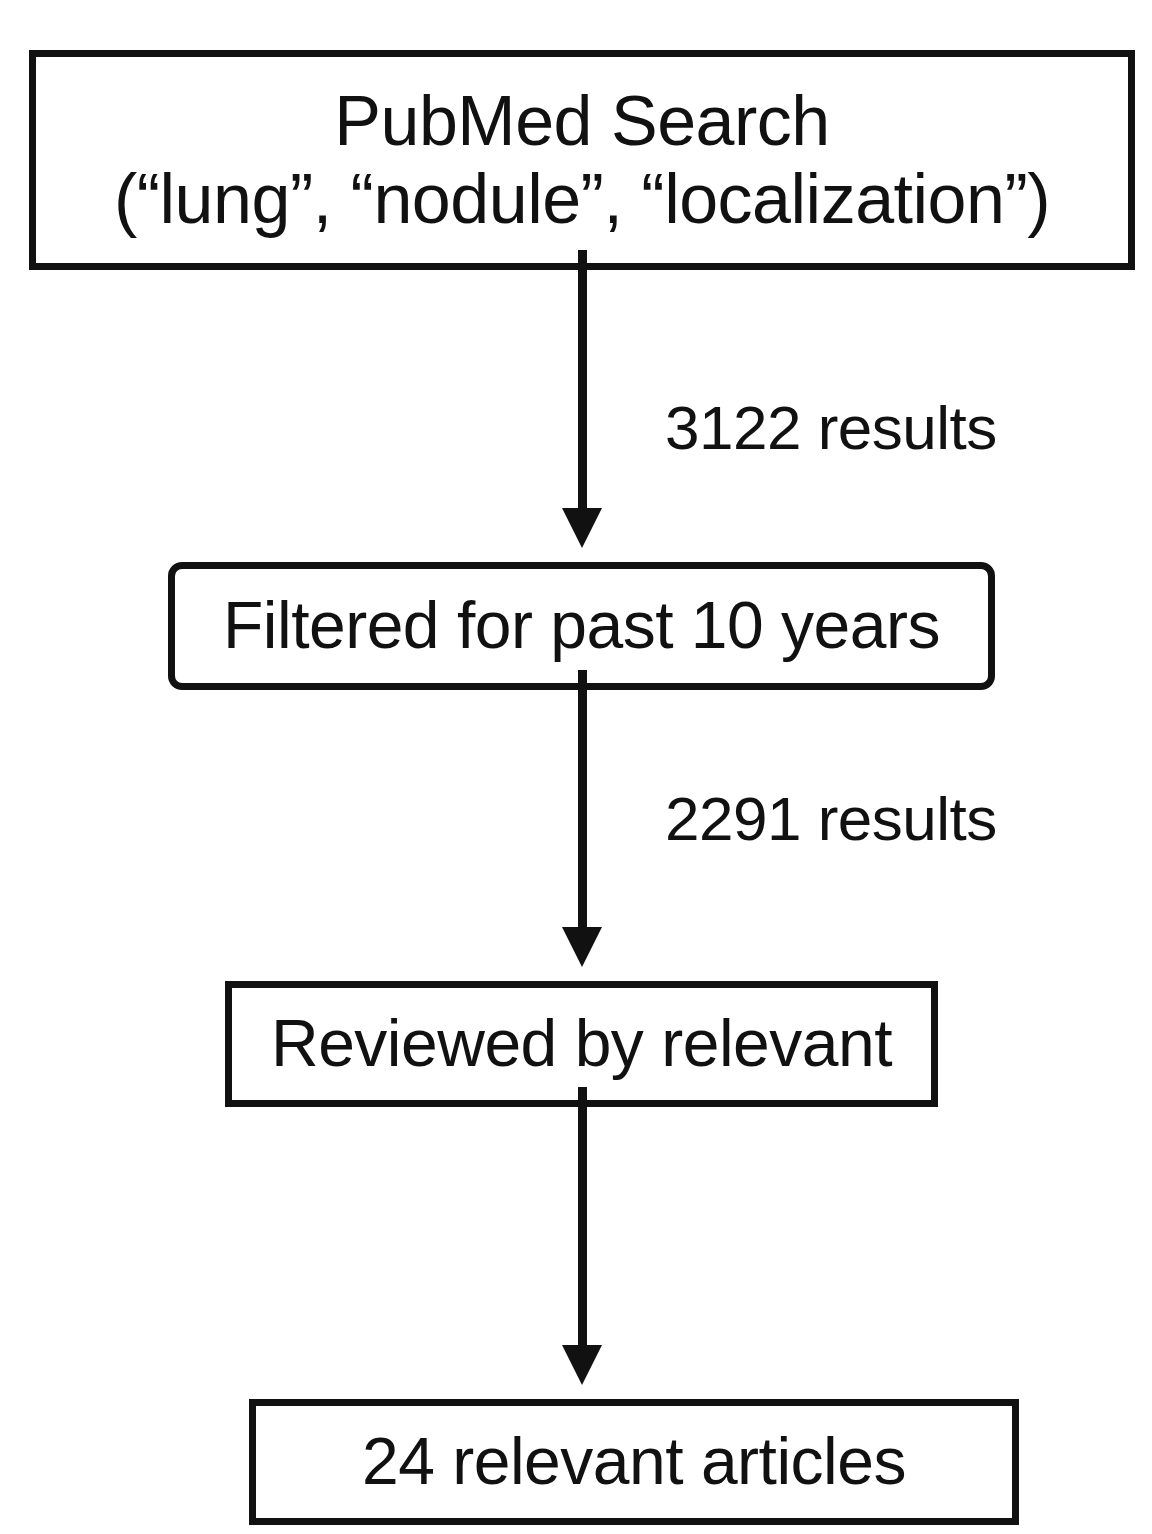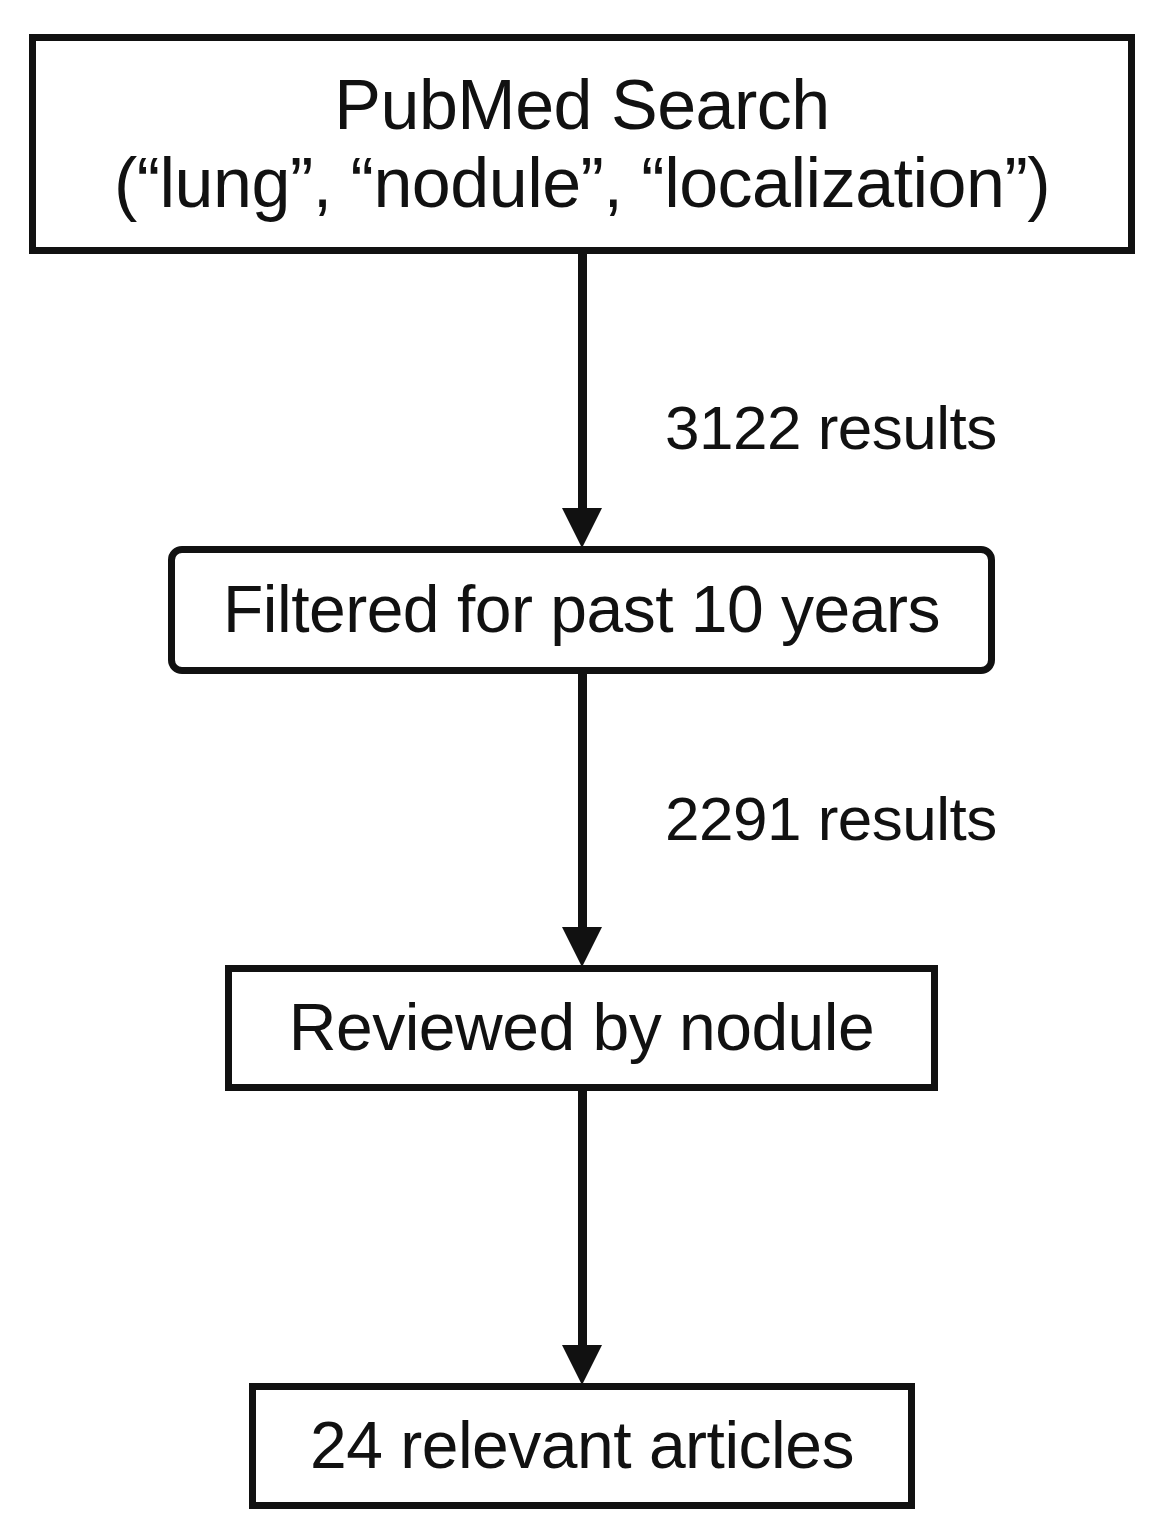--- a/index.html
+++ b/index.html
@@ -23,20 +23,21 @@
     background: #ffffff;
     border: 7px solid #111111;
     display: flex;
     align-items: center;
     justify-content: center;
     text-align: center;
     color: #111111;
     line-height: 1.12;
     letter-spacing: -0.5px;
     font-family: "Liberation Sans", sans-serif;
+    margin-top: 16px;
   }
   .node-text {
     display: block;
     width: 100%;
     white-space: pre-line;
     font-weight: 400;
   }
 
   
   #node-search {
@@ -57,21 +58,21 @@
   #node-reviewed {
     left: 225px;
     top: 965px;
     width: 713px;
     height: 126px;
     font-size: 66px;
   }
   #node-articles {
     left: 249px;
     top: 1383px;
-    width: 666px;
+    width: 770px;
     height: 126px;
     font-size: 66px;
   }
 
   
   .edge {
     position: absolute;
     left: 562px;
     width: 40px;
   }
@@ -136,21 +137,21 @@
     <span class="node-text">Filtered for past 10 years</span>
   </div>
 
   <div class="edge" id="edge-2">
     <div class="shaft"></div>
     <div class="head"></div>
   </div>
   <div class="edge-label" id="edge-label-2">2291 results</div>
 
   <div class="node" id="node-reviewed">
-    <span class="node-text">Reviewed by nodule</span>
+    <span class="node-text">Reviewed by relevant</span>
   </div>
 
   <div class="edge" id="edge-3">
     <div class="shaft"></div>
     <div class="head"></div>
   </div>
 
   <div class="node" id="node-articles">
     <span class="node-text">24 relevant articles</span>
   </div>

